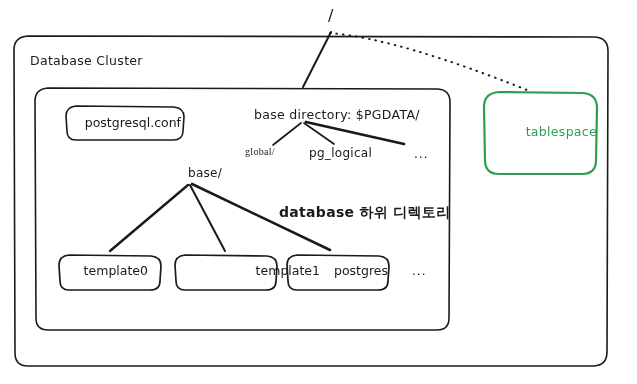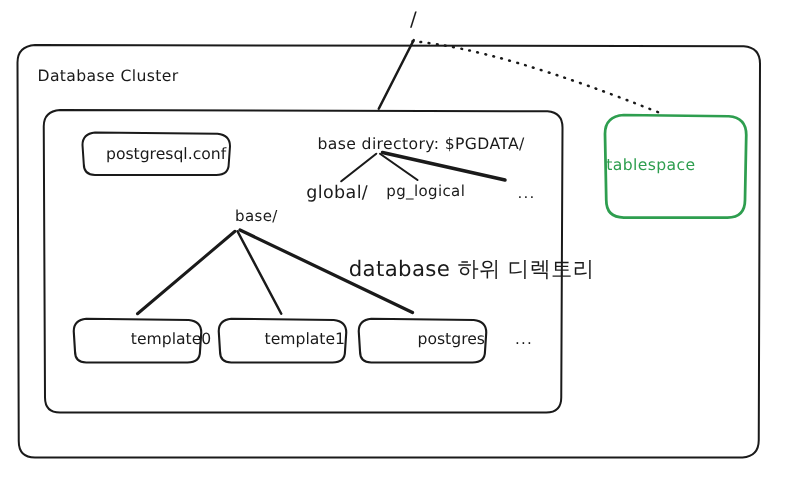--- a/index.html
+++ b/index.html
@@ -26,42 +26,42 @@
   .lbl {
     position: absolute;
     font-family: "DejaVu Sans", sans-serif;
     color: #1a1a1a;
     white-space: nowrap;
     letter-spacing: 0.3px;
   }
   .lbl-cluster   { left: 30px;  top: 53px;  font-size: 12.5px; }
   .lbl-root      { left: 328px; top: 6px;   font-size: 16px; font-weight: 500; }
   .lbl-basedir   { left: 216px; top: 107px; font-size: 12.5px; margin-left: 38px; }
-  .lbl-global    { left: 245px; top: 146px; font-size: 14px; }
+  .lbl-global    { left: 245px; top: 146px; font-size: 10px; font-family: Liberation Serif, serif; }
   .lbl-pglogical { left: 309px; top: 146px; font-size: 12px; }
   .lbl-ellipsis1 { left: 414px; top: 147px; font-size: 12px; letter-spacing: 1px; }
   .lbl-base      { left: 188px; top: 166px; font-size: 12px; }
-  .lbl-dbsub     { left: 279px; top: 204px; font-size: 17px; }
+  .lbl-dbsub     { left: 279px; top: 204px; font-size: 14px; font-weight: bold; }
   .lbl-ellipsis2 { left: 412px; top: 264px; font-size: 12px; letter-spacing: 1px; }
   .lbl-tablespace {
     left: 485px; top: 124px; width: 112px;
-    text-align: left; font-size: 12.5px;
+    text-align: right; font-size: 12.5px;
     color: #2e9e4f;
   }
   .boxtext {
     position: absolute;
     font-family: "DejaVu Sans", sans-serif;
     font-size: 12.5px;
     color: #1a1a1a;
     text-align: right;
     white-space: nowrap;
   }
   .bt-conf  { left: 71px;  top: 115px; width: 110px; }
-  .bt-t0    { left: 60px;  top: 263px; width: 88px; margin-left: 21px; }
-  .bt-t1    { left: 176px; top: 263px; width: 100px; }
+  .bt-t0    { left: 60px;  top: 263px; width: 88px; }
+  .bt-t1    { left: 176px; top: 263px; width: 100px; padding-left: 44px; }
   .bt-pg    { left: 288px; top: 263px; width: 100px; }
   .hit {
     position: absolute;
     background: transparent;
   }
 </style>
 </head>
 <body>
 
 <div id="canvas">

